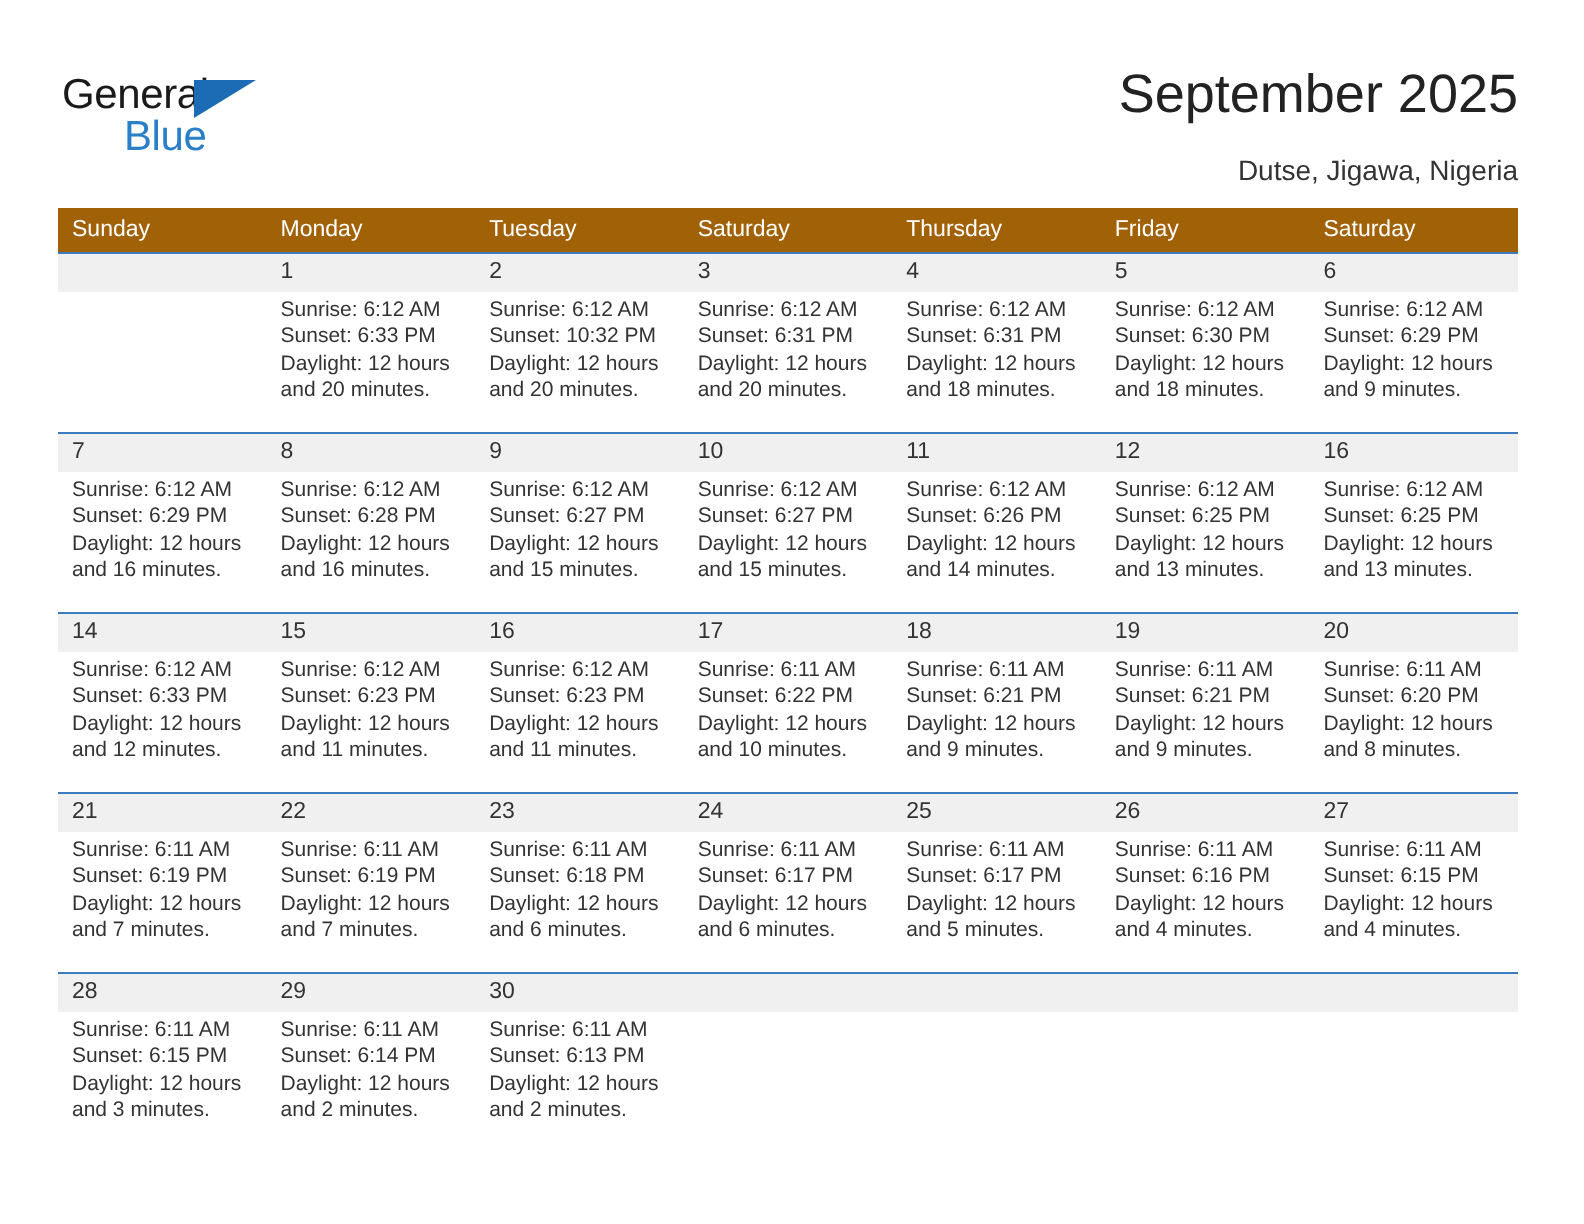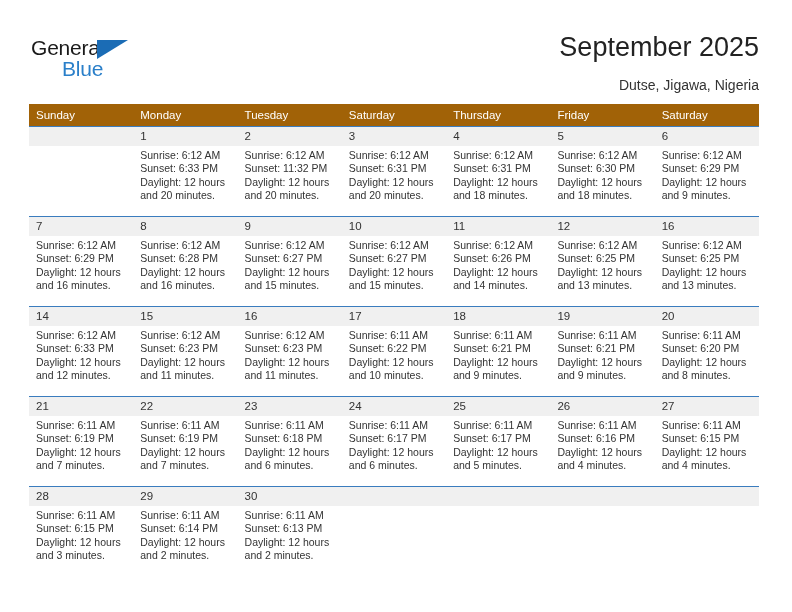--- a/index.html
+++ b/index.html
@@ -180,21 +180,21 @@
               <div class="line">Sunrise: 6:12 AM</div>
               <div class="line">Sunset: 6:33 PM</div>
               <div class="line">Daylight: 12 hours</div>
               <div class="line">and 20 minutes.</div>
             </div>
           </td>
           <td>
             <div class="daynum">2</div>
             <div class="details">
               <div class="line">Sunrise: 6:12 AM</div>
-              <div class="line">Sunset: 11:32 PM</div>
+              <div class="line">Sunset: 10:32 PM</div>
               <div class="line">Daylight: 12 hours</div>
               <div class="line">and 20 minutes.</div>
             </div>
           </td>
           <td>
             <div class="daynum">3</div>
             <div class="details">
               <div class="line">Sunrise: 6:12 AM</div>
               <div class="line">Sunset: 6:31 PM</div>
               <div class="line">Daylight: 12 hours</div>

